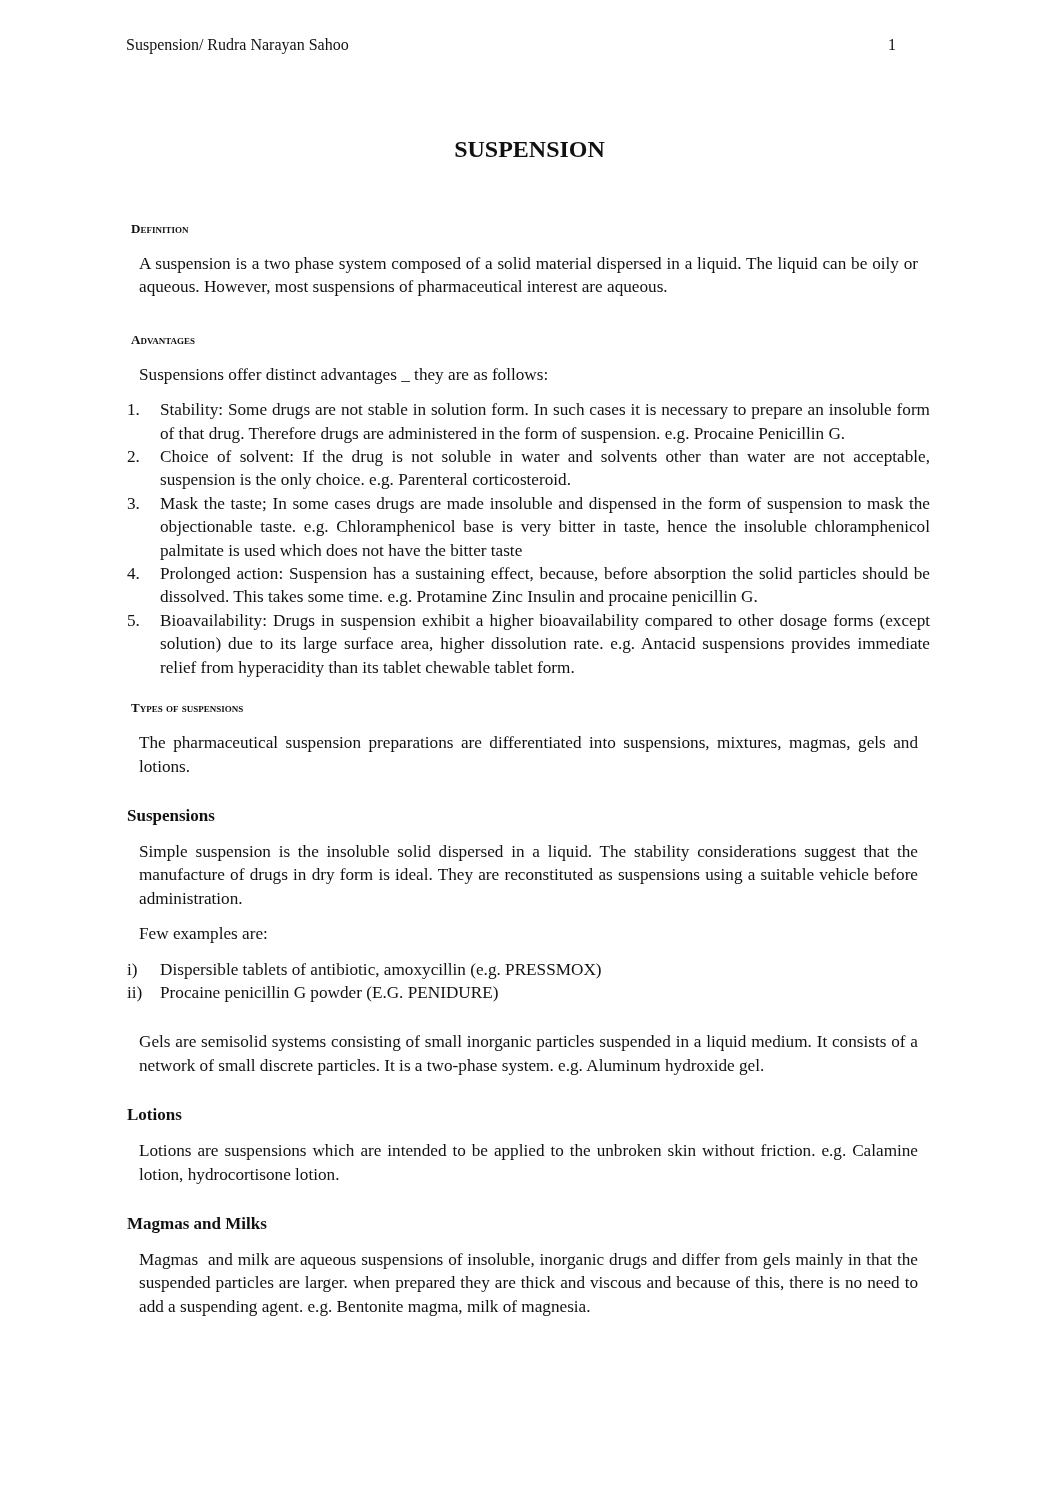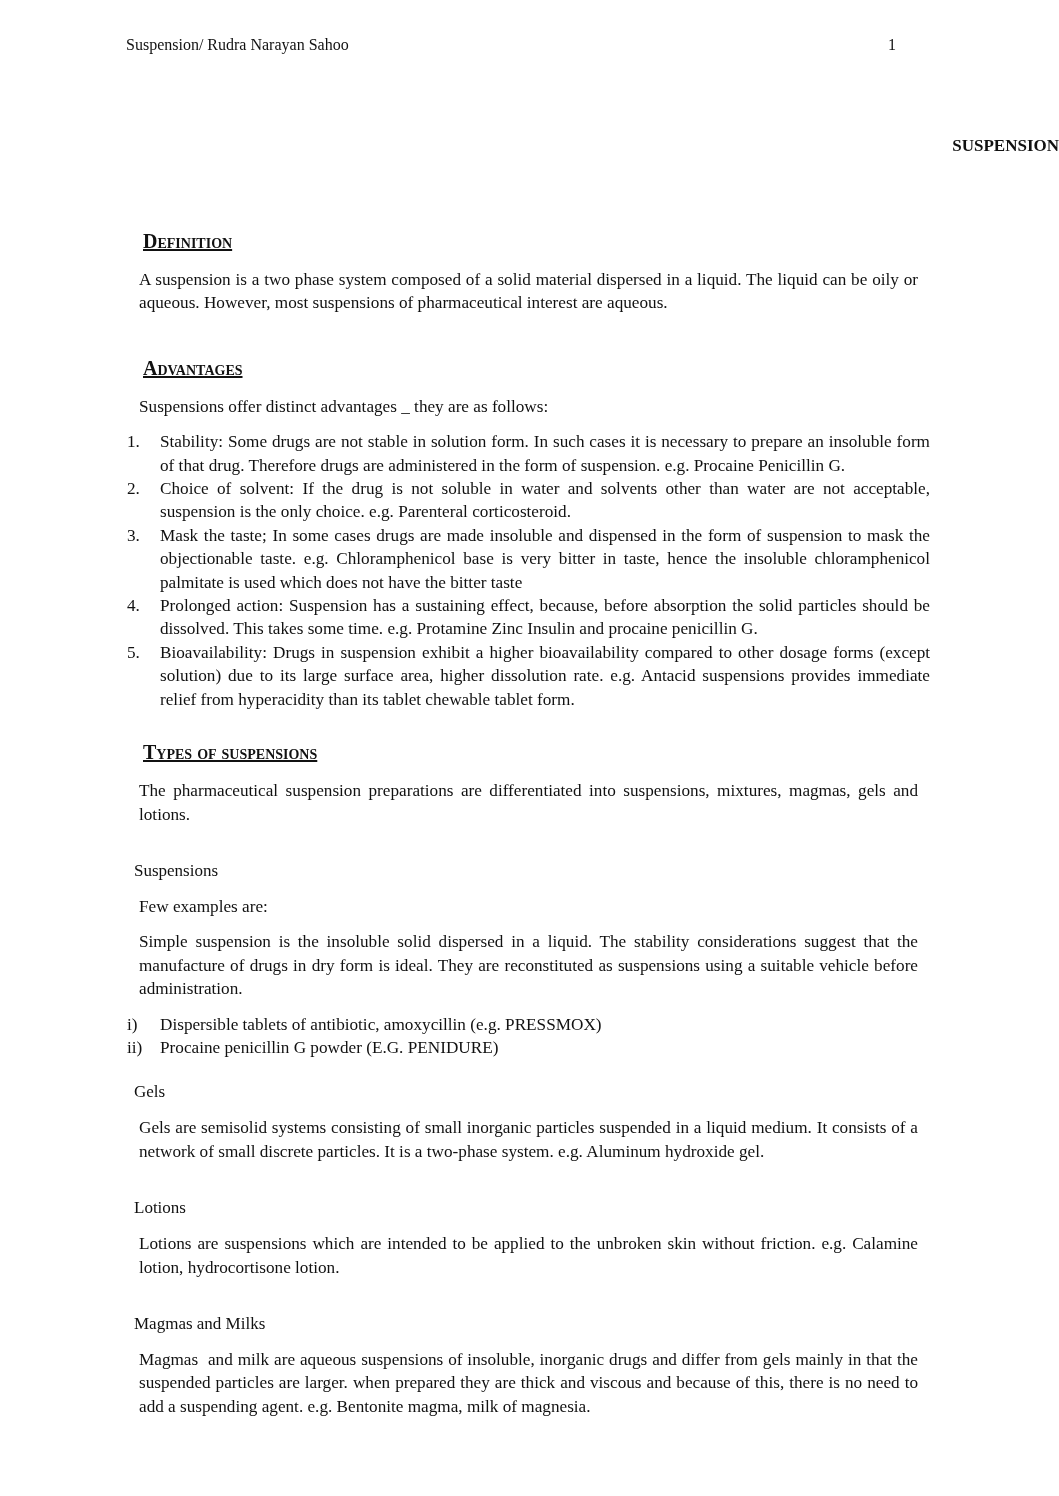--- a/index.html
+++ b/index.html
@@ -4,25 +4,25 @@
 <style>
   html, body { margin: 0; padding: 0; background: #ffffff; }
   body {
     width: 1059px; height: 1496px; position: relative; overflow: hidden;
     font-family: "Liberation Serif", "DejaVu Serif", serif;
     color: #111111;
   }
   .page { position: absolute; left: 0; top: 0; width: 881px; height: 1496px; padding-left: 8px; }
   .hdr-left { position: absolute; left: 126px; top: 36px; font-size: 16px; }
   .hdr-right { position: absolute; left: 888px; top: 36px; font-size: 16px; }
-  .title { position: absolute; left: 0; width: 1059px; top: 136px; text-align: right;
-           font-weight: bold; font-size: 17px; }
+  .title { position: absolute; left: 0; width: 1059px; top: 136px; text-align: center;
+           font-weight: bold; font-size: 24px; }
   .content { position: absolute; left: 127px; top: 214px; width: 803px; font-size: 17.2px; line-height: 23.4px; }
-  .sc-head { font-weight: bold; font-variant: small-caps; font-size: 20px; letter-spacing: 0px; margin: 16px; line-height: 22px; text-decoration: underline; }
-  .sub-head { font-weight: normal; font-size: 17px; margin: 7px; line-height: 24px; }
+  .sc-head { font-weight: bold; font-variant: small-caps; font-size: 13px; letter-spacing: 0px; margin: 4px; line-height: 22px; }
+  .sub-head { font-weight: bold; font-size: 17px; margin: 0; line-height: 24px; }
   p { margin: 12px; text-align: justify; }
   .gap-lg { height: 14px; }
   ol.adv { margin: 0; padding: 0; list-style: none; }
   ol.adv li { position: relative; padding-left: 33px; text-align: justify; }
   ol.adv li .num { position: absolute; left: 0; top: 0; }
   ol.adv li b { font-weight: normal; }
   ul.ex { margin: 0; padding: 0; list-style: none; }
   ul.ex li { position: relative; padding-left: 33px; }
   ul.ex li .num { position: absolute; left: 0; top: 0; }
 </style>
@@ -57,31 +57,30 @@
     <div class="gap-lg"></div>
 
     <section>
       <h3 class="sc-head">Types of suspensions</h3>
       <p>The pharmaceutical suspension preparations are differentiated into suspensions, mixtures, magmas, gels and lotions.</p>
     </section>
     <div class="gap-lg"></div>
 
     <section>
       <h4 class="sub-head">Suspensions</h4>
+      <p>Simple suspension is the insoluble solid dispersed in a liquid. The stability considerations suggest that the manufacture of drugs in dry form is ideal. They are reconstituted as suspensions using a suitable vehicle before administration.</p>
       <p>Few examples are:</p>
-      <p>Simple suspension is the insoluble solid dispersed in a liquid. The stability considerations suggest that the manufacture of drugs in dry form is ideal. They are reconstituted as suspensions using a suitable vehicle before administration.</p>
       <ul class="ex">
         <li><span class="num">i)</span><span>Dispersible tablets of antibiotic, amoxycillin (e.g. PRESSMOX)</span></li>
         <li><span class="num">ii)</span><span>Procaine penicillin G powder (E.G. PENIDURE)</span></li>
       </ul>
     </section>
     <div class="gap-lg"></div>
 
     <section>
-      <h4 class="sub-head">Gels</h4>
       <p>Gels are semisolid systems consisting of small inorganic particles suspended in a liquid medium. It consists of a network of small discrete particles. It is a two-phase system. e.g. Aluminum hydroxide gel.</p>
     </section>
     <div class="gap-lg"></div>
 
     <section>
       <h4 class="sub-head">Lotions</h4>
       <p>Lotions are suspensions which are intended to be applied to the unbroken skin without friction. e.g. Calamine lotion, hydrocortisone lotion.</p>
     </section>
     <div class="gap-lg"></div>
 

